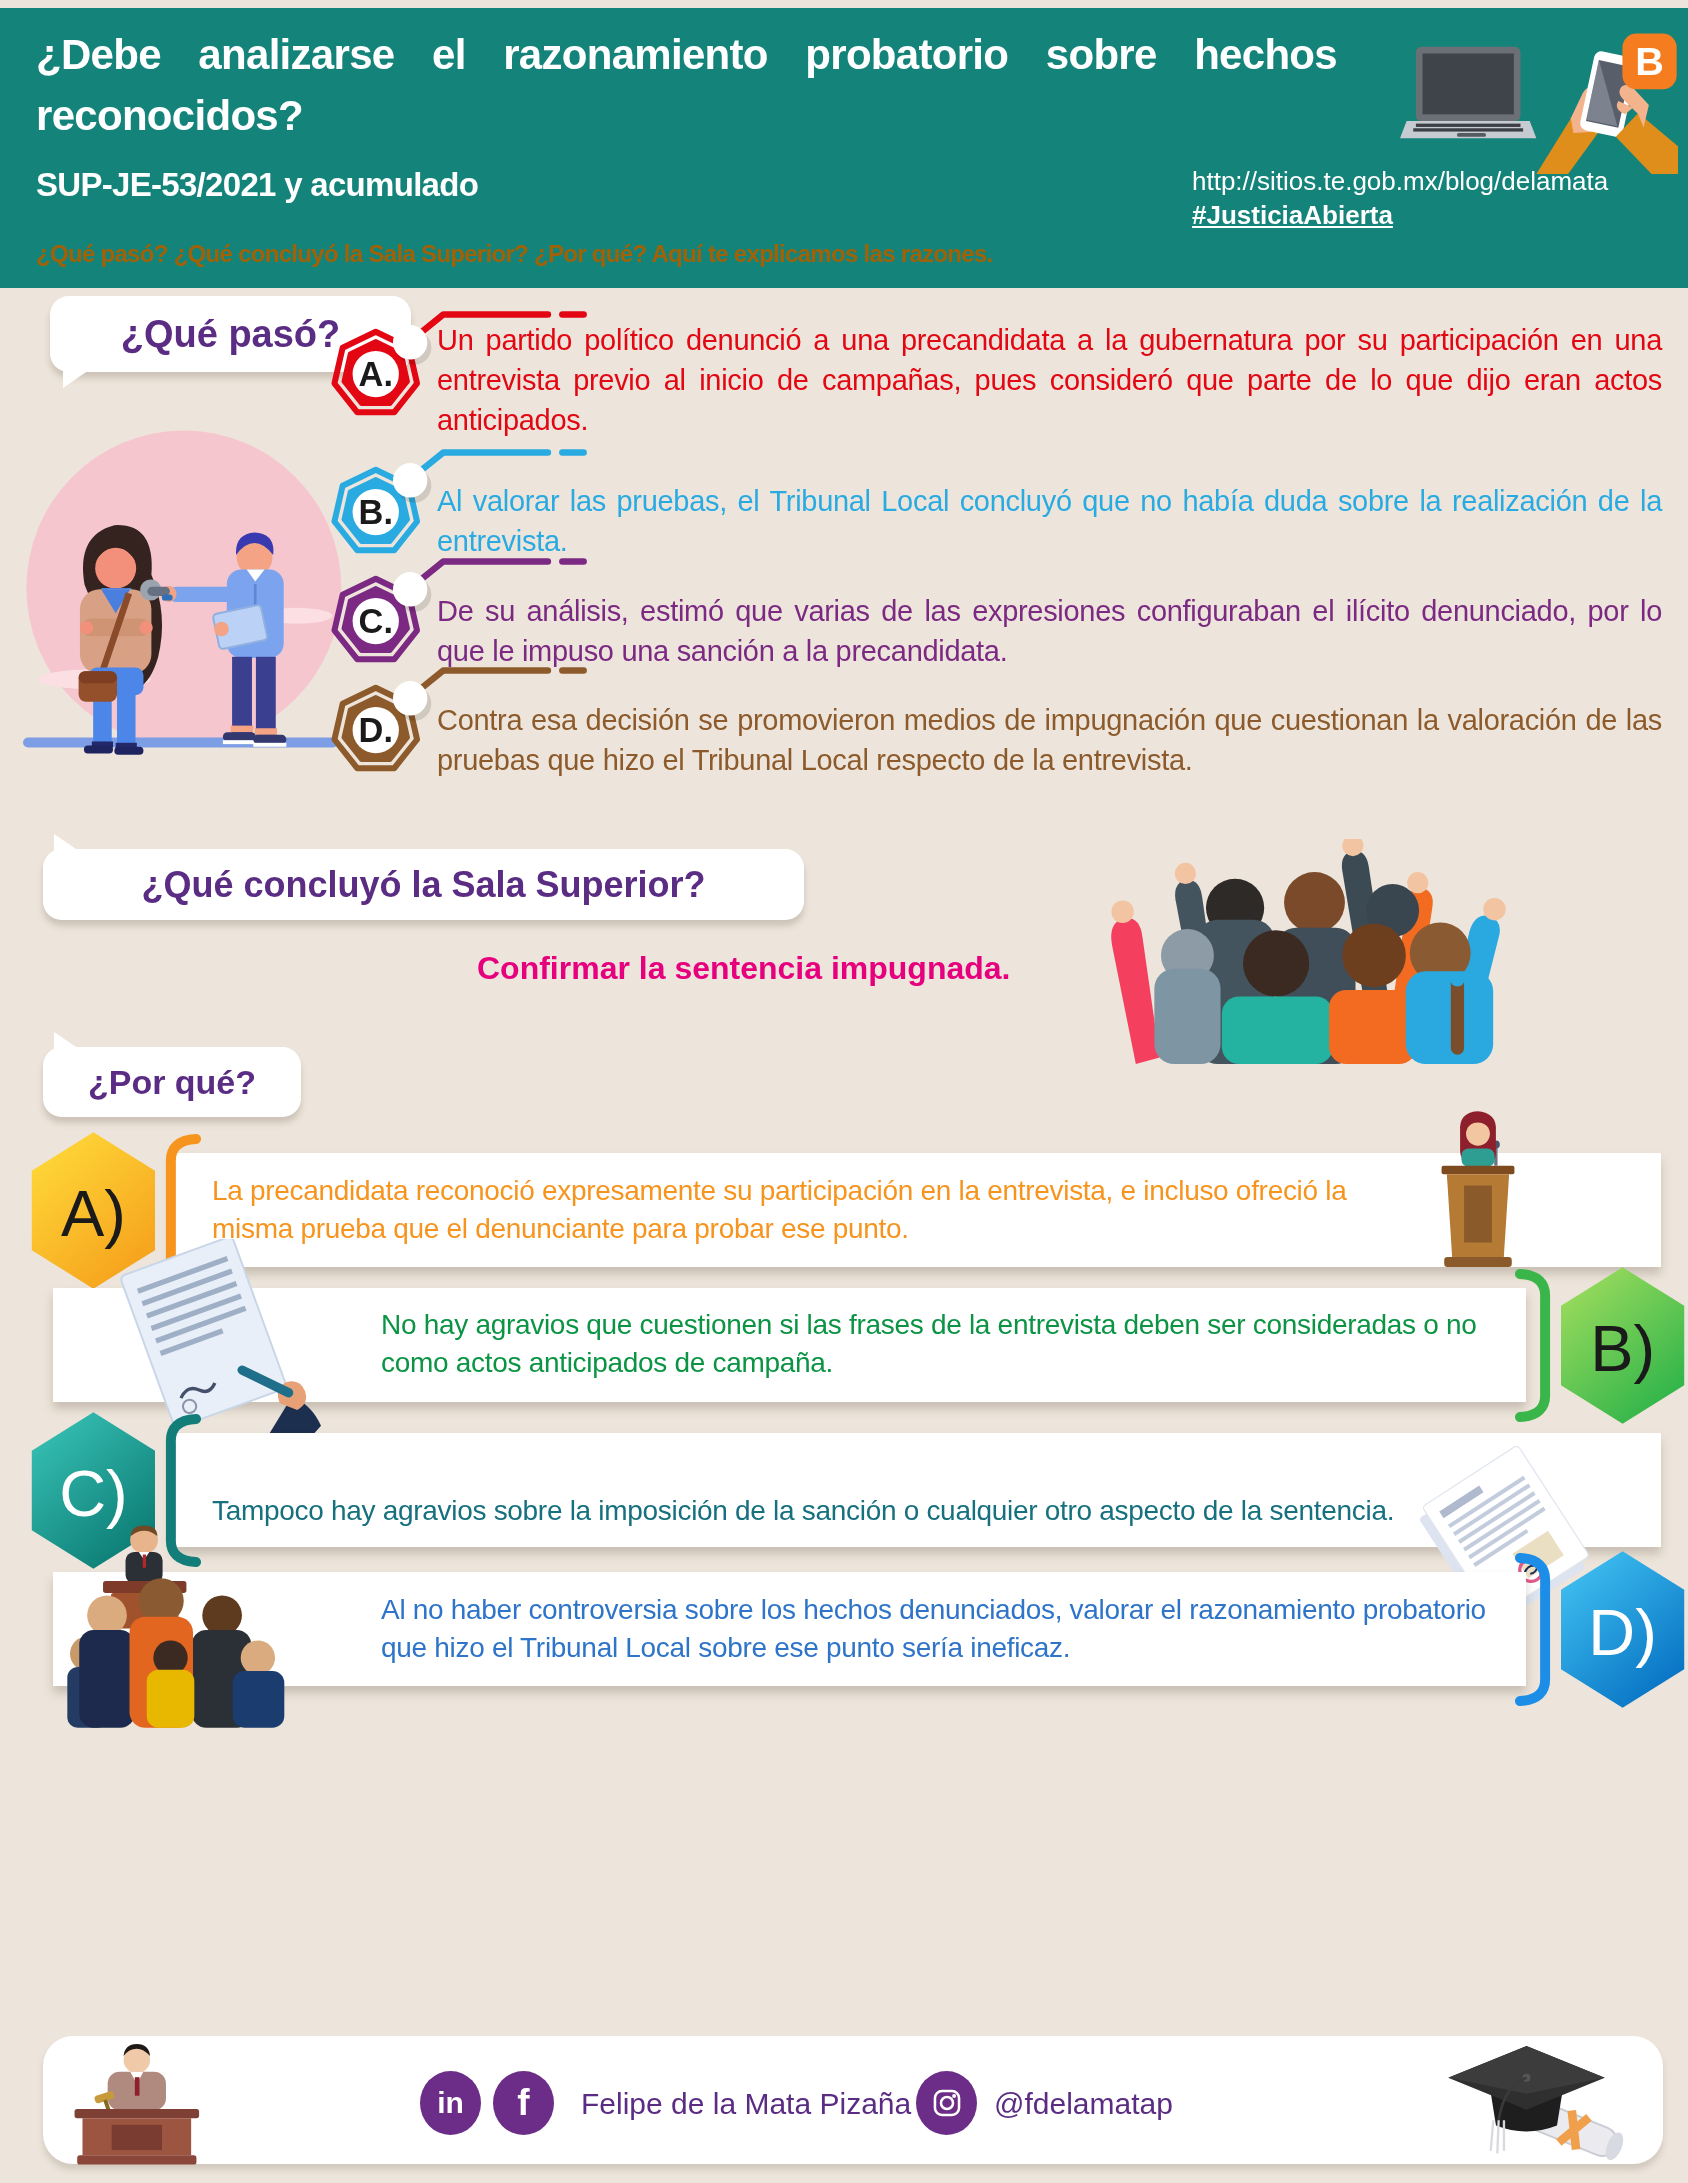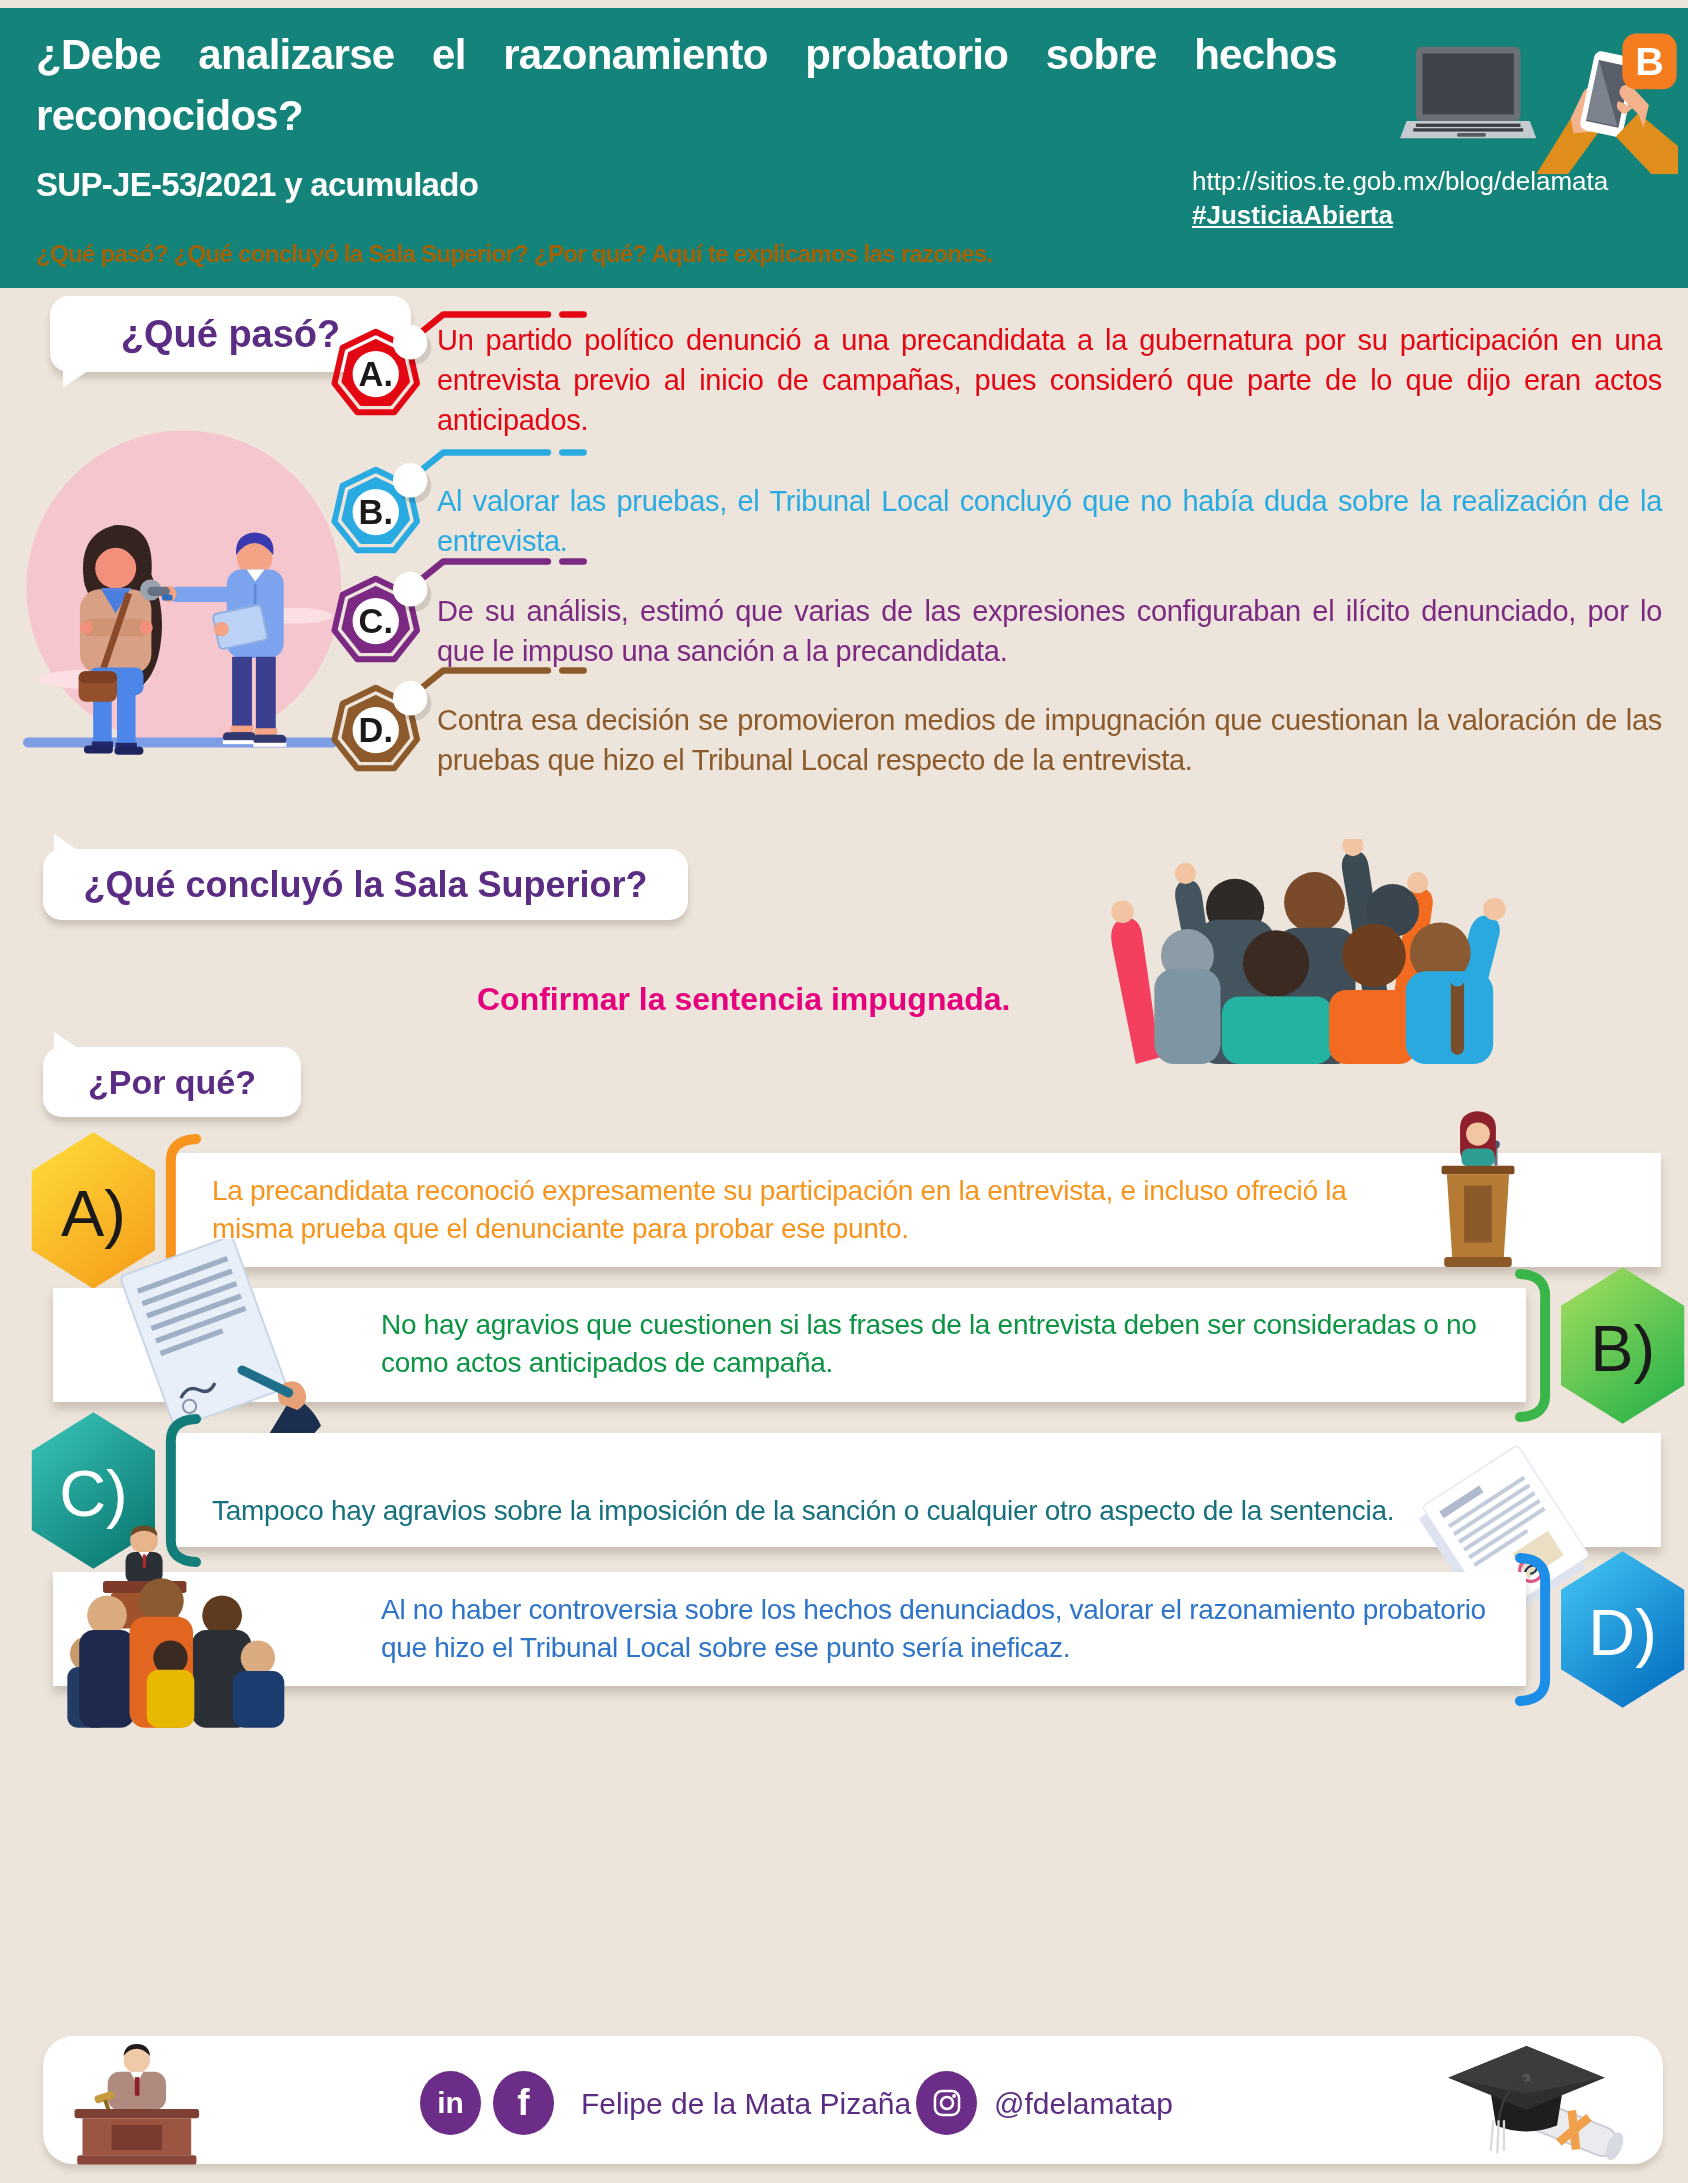--- a/index.html
+++ b/index.html
@@ -17,37 +17,37 @@
 
   
   .intro{left:36px;top:240px;width:1622px;color:#a16207;font-size:24px;font-weight:700;letter-spacing:-0.7px;}
 
   
   .bubble{background:#FFF;border-radius:18.5px;box-shadow:0 6px 6.6px rgba(90,75,60,.22);
           display:flex;align-items:center;justify-content:center;color:#5B2C83;font-weight:700;}
   .bubble-quepaso{left:50px;top:296px;width:361px;height:76px;font-size:38px;}
   .bubble-quepaso::after{content:'';position:absolute;left:13.2px;bottom:-16px;width:0;height:0;
           border-top:18.5px solid #FFF;border-right:26.5px solid transparent;}
-  .bubble-conclusion{left:43px;top:849px;width:645px;height:71px;font-size:36px;}
+  .bubble-conclusion{left:43px;top:849px;width:761px;height:71px;font-size:36px;}
   .bubble-porque{left:43px;top:1047px;width:258px;height:70px;font-size:34px;}
   .bubble-conclusion::before,.bubble-porque::before{content:'';position:absolute;left:10.6px;top:-14.6px;width:0;height:0;
           border-bottom:17px solid #FFF;border-right:25px solid transparent;}
 
   
   .item-text{font-size:29px;line-height:40px;text-align:justify;letter-spacing:-0.3px;}
   .item-a-text{left:437px;top:320px;width:1225px;color:#E30613;}
   .item-b-text{left:437px;top:481px;width:1225px;color:#29ABE2;}
   .item-c-text{left:437px;top:591px;width:1225px;color:#7B2982;}
   .item-d-text{left:437px;top:700px;width:1225px;color:#8C5A2B;}
   .badge-svg{width:265px;height:139px;}
   .badge-a{left:324px;top:296px;} .badge-b{left:324px;top:434px;}
   .badge-c{left:324px;top:543px;} .badge-d{left:324px;top:652px;}
 
   
-  .statement{left:477px;top:950px;color:#E6007E;font-size:32px;font-weight:700;margin-top:31px;}
+  .statement{left:477px;top:950px;color:#E6007E;font-size:32px;font-weight:700;}
 
   
   .banner{background:#FFF;box-shadow:0 6.6px 9.3px rgba(90,75,60,.25);}
   .banner-a{left:172px;top:1153px;width:1489px;height:114px;}
   .banner-b{left:53px;top:1288px;width:1473px;height:114px;}
   .banner-c{left:172px;top:1433px;width:1489px;height:114px;}
   .banner-d{left:53px;top:1572px;width:1473px;height:114px;}
   .reason-text{font-size:28px;line-height:38px;letter-spacing:-0.3px;}
   .reason-a-text{left:212px;top:1172px;width:1185px;color:#F7941D;}
   .reason-b-text{left:381px;top:1306px;width:1125px;color:#0B9444;}

